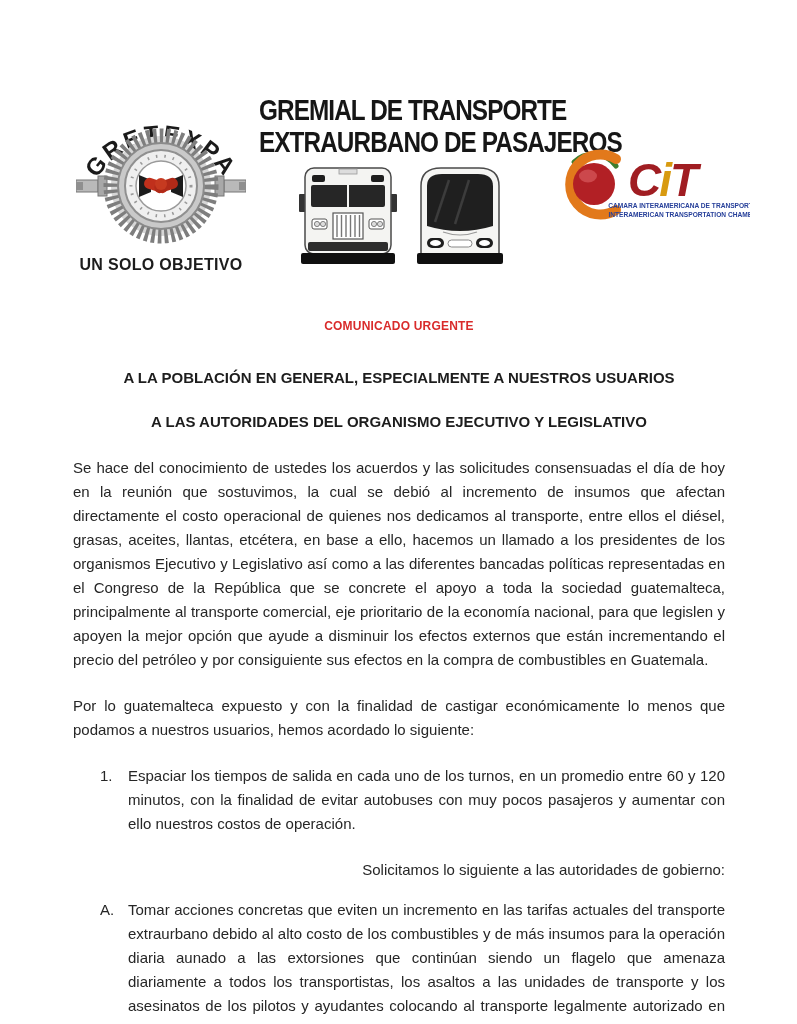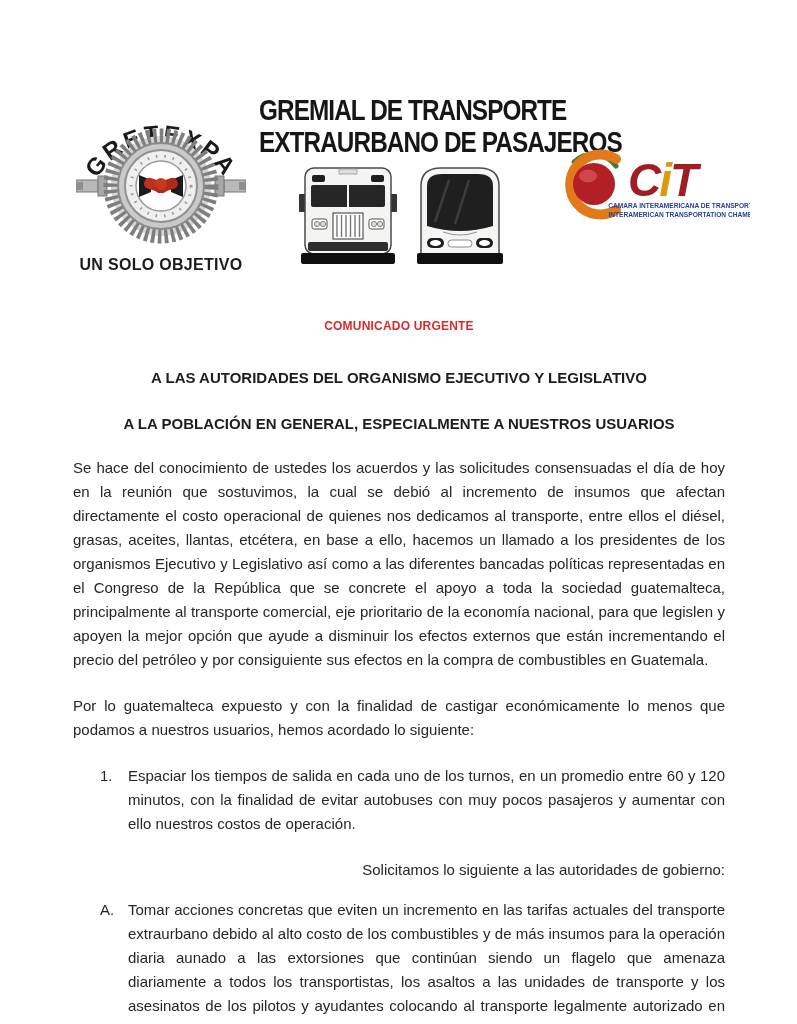--- a/index.html
+++ b/index.html
@@ -197,23 +197,23 @@
         <text x="135" y="62" text-anchor="middle" font-family="Liberation Sans, sans-serif" font-size="6.6" font-weight="bold" fill="#27409a">CAMARA INTERAMERICANA DE TRANSPORTES</text>
         <text x="135" y="71" text-anchor="middle" font-family="Liberation Sans, sans-serif" font-size="6.6" font-weight="bold" fill="#27409a">INTERAMERICAN TRANSPORTATION CHAMBER</text>
       </svg>
     </div>
   </div>
 
   <div class="doc-body">
 
     <h1 class="doc-title">COMUNICADO URGENTE</h1>
 
+    <p class="doc-addressee">A LA POBLACIÓN EN GENERAL, ESPECIALMENTE A NUESTROS USUARIOS</p>
+
     <p class="doc-addressee second">A LAS AUTORIDADES DEL ORGANISMO EJECUTIVO Y LEGISLATIVO</p>
-
-    <p class="doc-addressee">A LA POBLACIÓN EN GENERAL, ESPECIALMENTE A NUESTROS USUARIOS</p>
 
     <p class="doc-paragraph">Se hace del conocimiento de ustedes los acuerdos y las solicitudes consensuadas el día de hoy en la reunión que sostuvimos, la cual se debió al incremento de insumos que afectan directamente el costo operacional de quienes nos dedicamos al transporte, entre ellos el diésel, grasas, aceites, llantas, etcétera, en base a ello, hacemos un llamado a los presidentes de los organismos Ejecutivo y Legislativo así como a las diferentes bancadas políticas representadas en el Congreso de la República que se concrete el apoyo a toda la sociedad guatemalteca, principalmente al transporte comercial, eje prioritario de la economía nacional, para que legislen y apoyen la mejor opción que ayude a disminuir los efectos externos que están incrementando el precio del petróleo y por consiguiente sus efectos en la compra de combustibles en Guatemala.</p>
 
     <p class="doc-paragraph">Por lo guatemalteca expuesto y con la finalidad de castigar económicamente lo menos que podamos a nuestros usuarios, hemos acordado lo siguiente:</p>
 
     <div class="doc-list">
       <div class="doc-list-item">
         <span class="doc-list-marker">1.</span>
         <span class="doc-list-text">Espaciar los tiempos de salida en cada uno de los turnos, en un promedio entre 60 y 120 minutos, con la finalidad de evitar autobuses con muy pocos pasajeros y aumentar con ello nuestros costos de operación.</span>
       </div>

